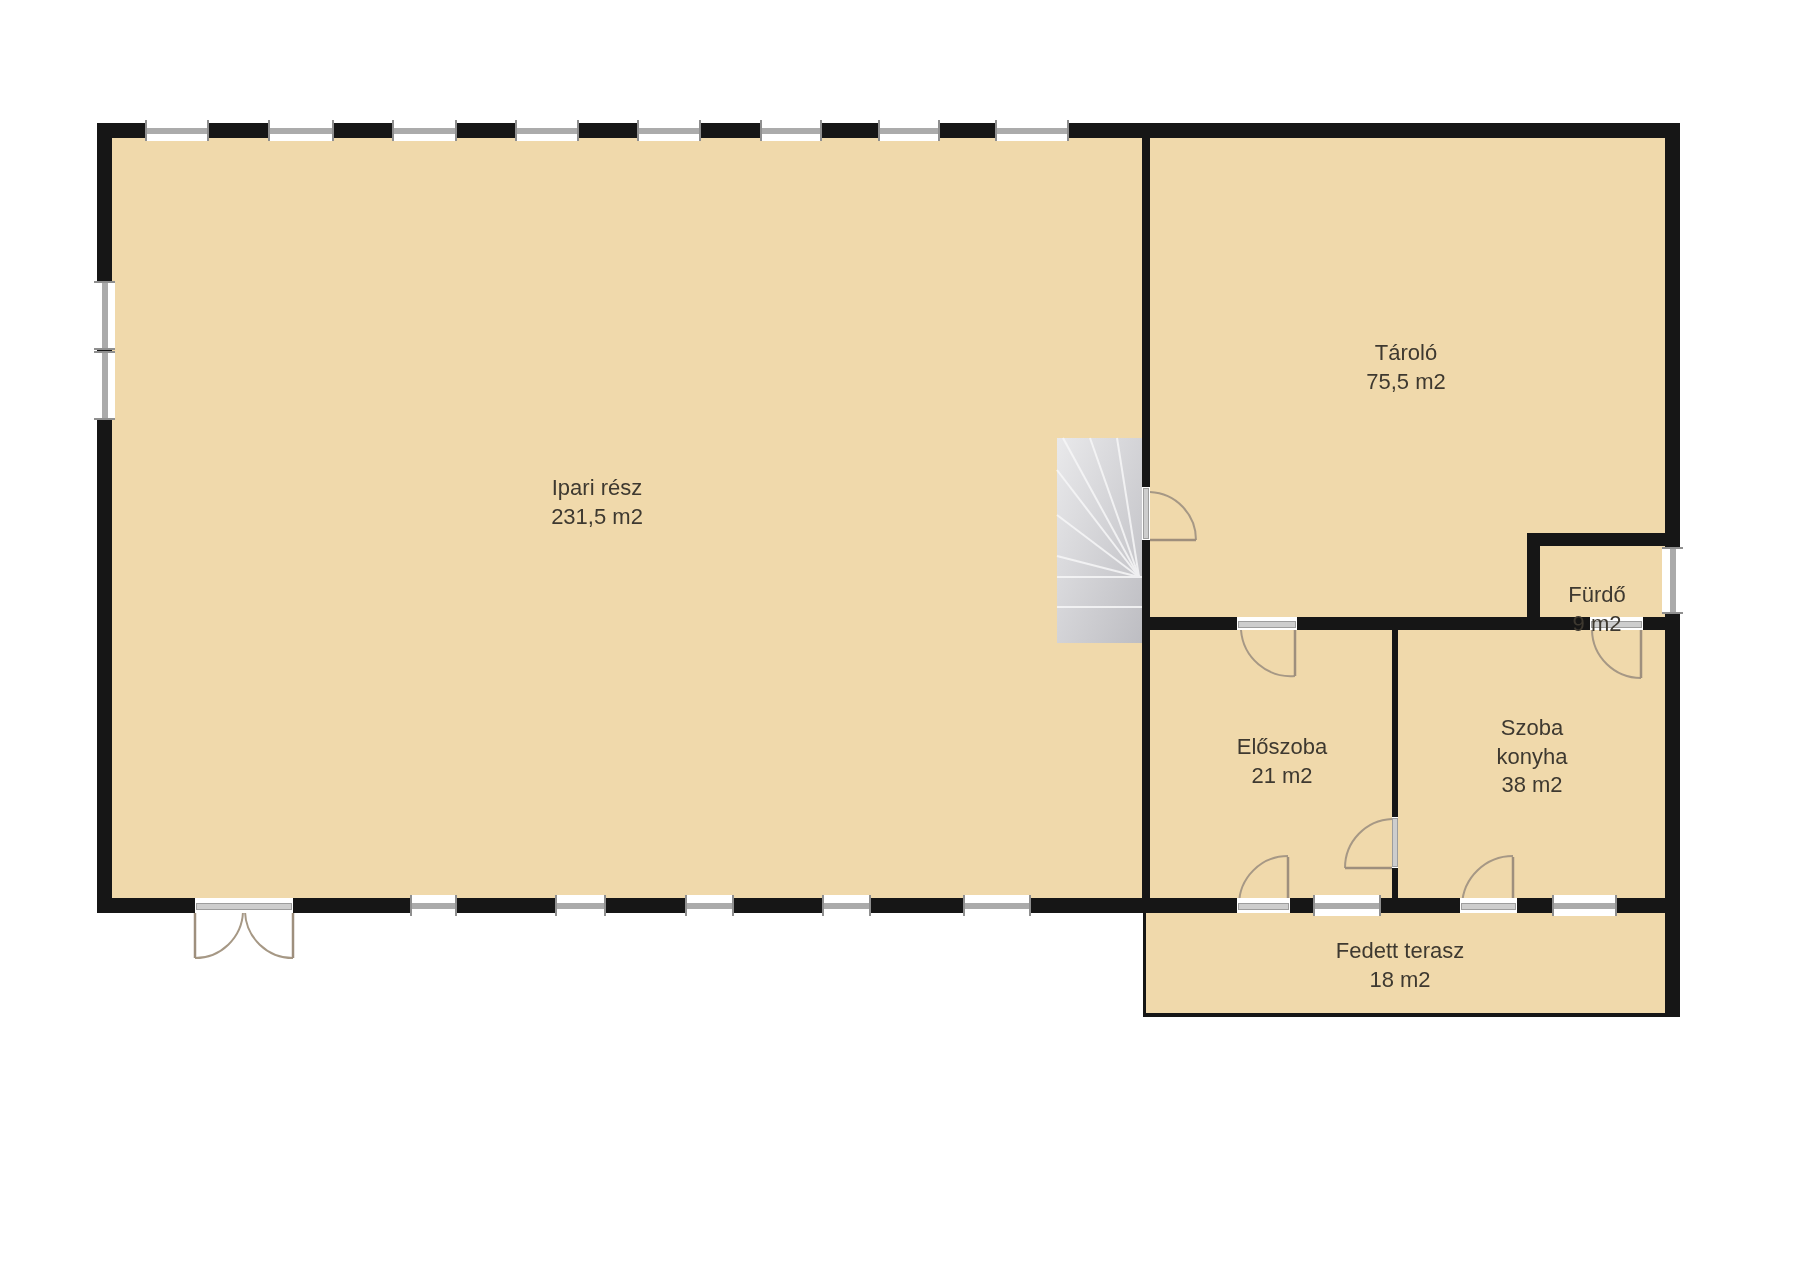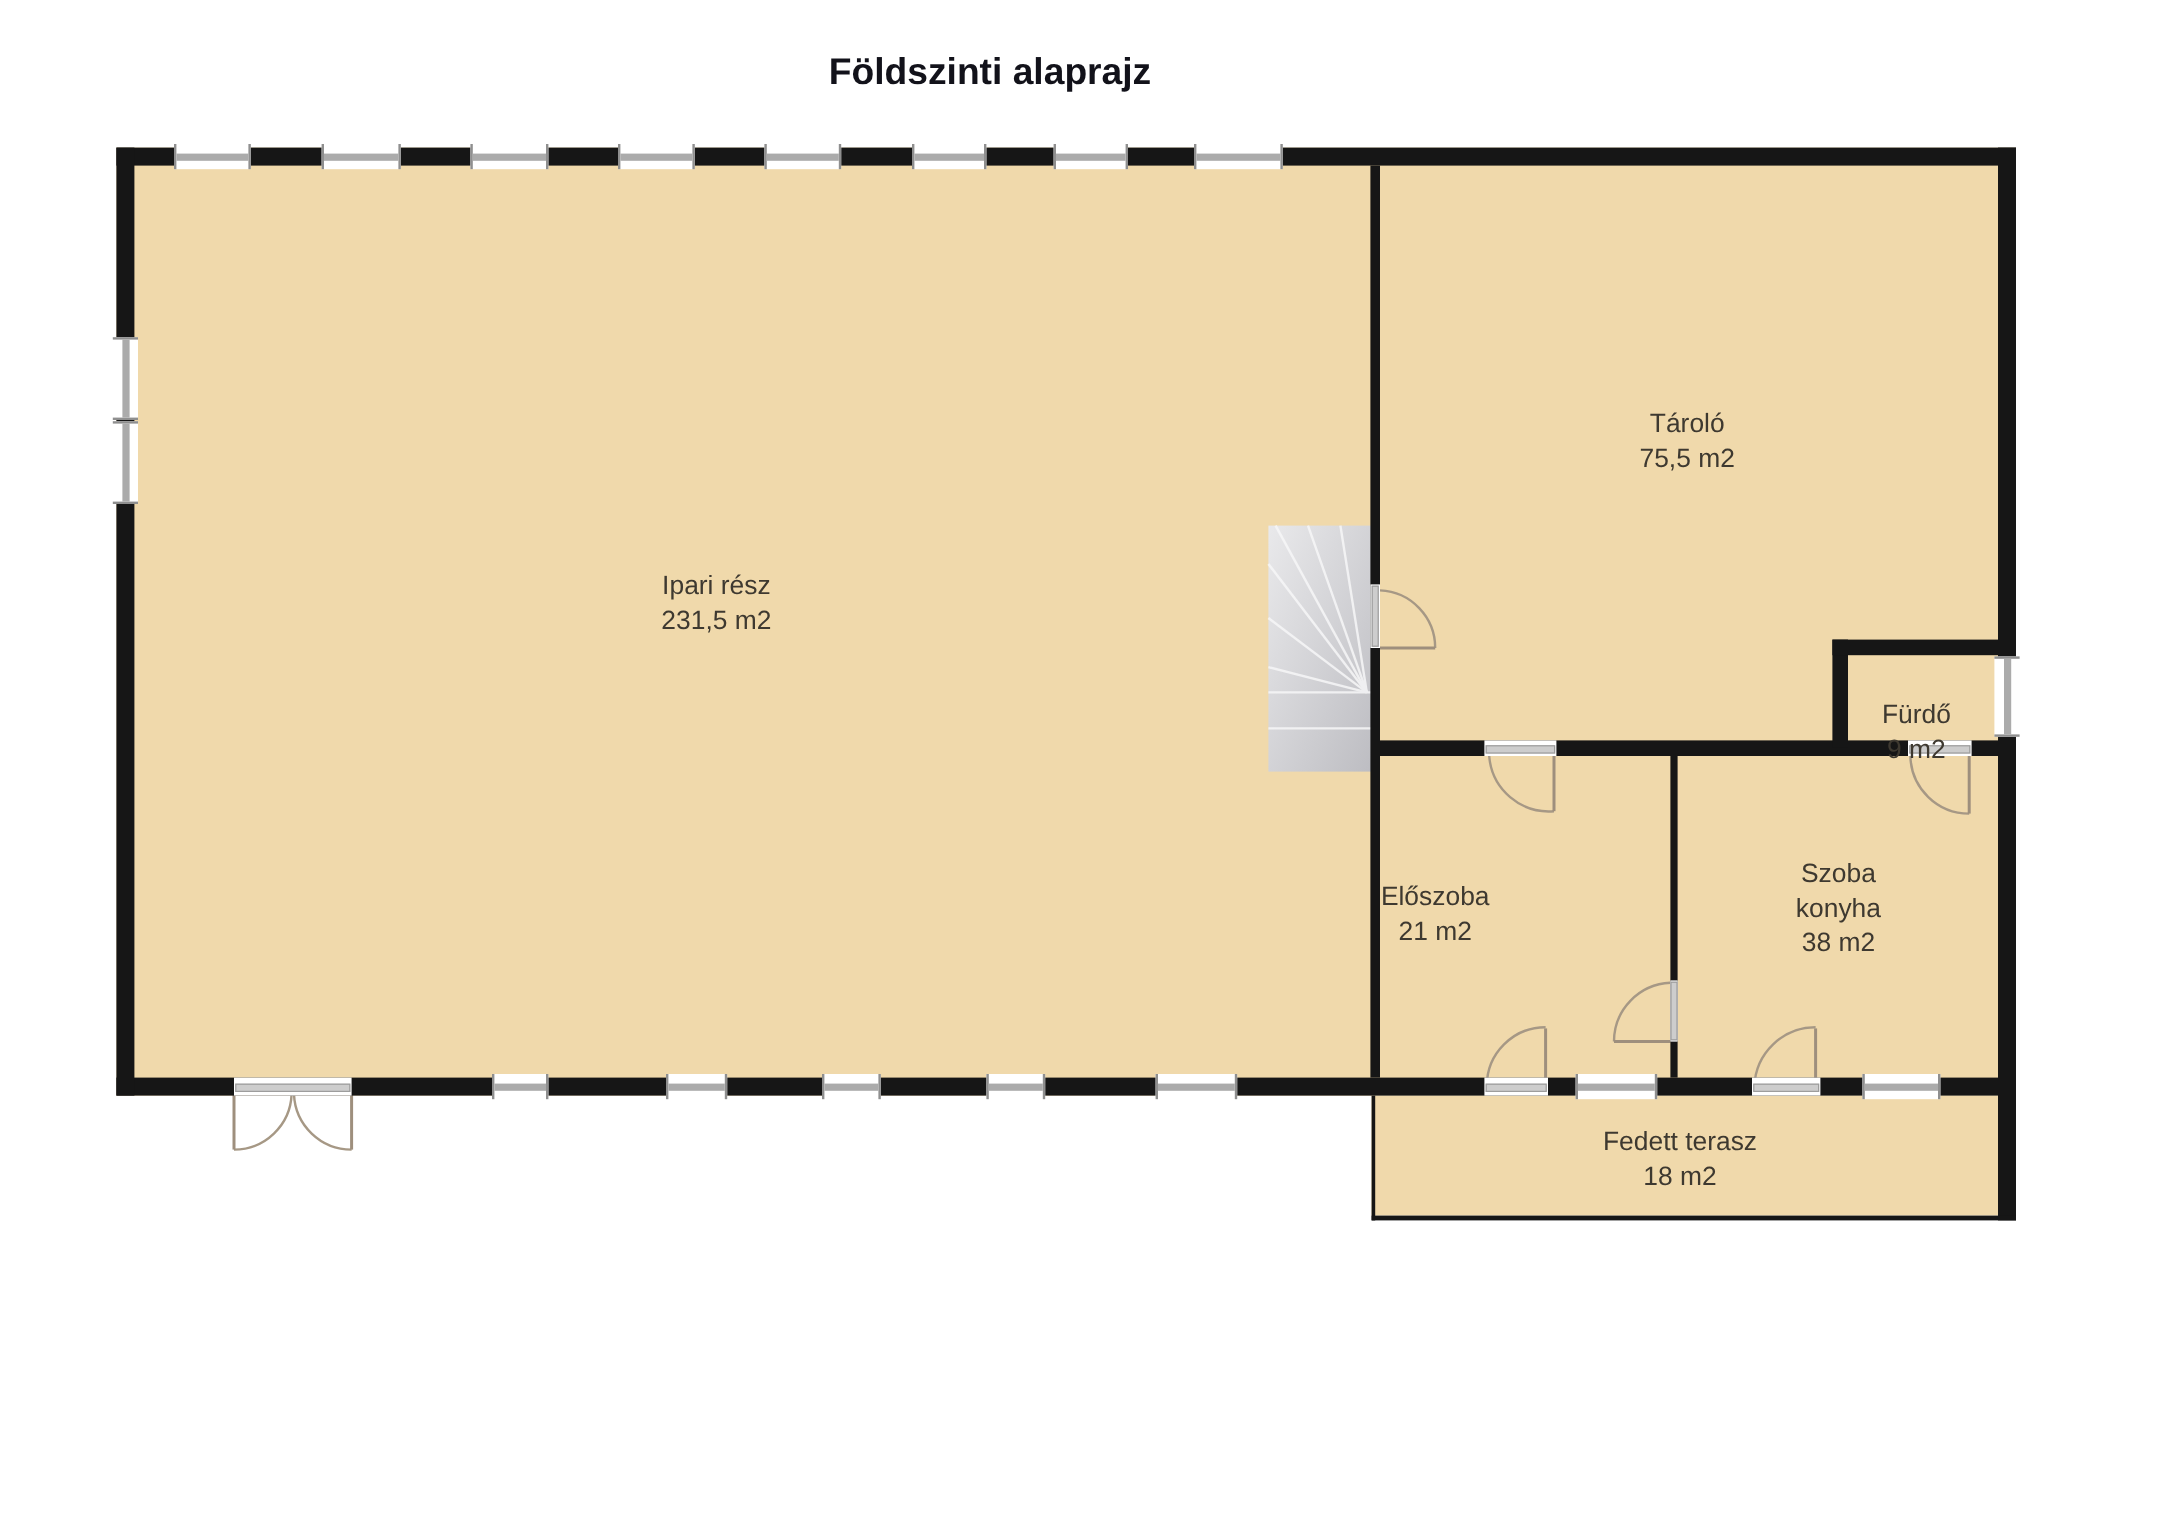--- a/index.html
+++ b/index.html
@@ -35,21 +35,20 @@
   .disclaimer{
     position:absolute;left:687px;top:971px;transform:translate(-50%,-50%);z-index:5;
     font-size:29px;font-weight:bold;color:#12121a;white-space:nowrap;
   }
 </style>
 </head>
 <body>
 
 <div class="canvas">
 
-  <div class="plan-title">Földszinti alaprajz</div>
 
   <div class="bfill"></div>
   <div class="terrace"></div>
 
   <svg class="ovl" width="1809" height="1280" viewBox="0 0 1809 1280">
     <defs>
       <linearGradient id="stairGrad" x1="0" y1="0" x2="1" y2="1">
         <stop offset="0" stop-color="#e9e9eb"></stop>
         <stop offset="1" stop-color="#bdbdc2"></stop>
       </linearGradient>
@@ -136,21 +135,21 @@
     <span>231,5 m2</span>
   </div>
   <div class="room-label" style="left:1406px;top:368px;">
     <span>Tároló</span>
     <span>75,5 m2</span>
   </div>
   <div class="room-label" style="left:1597px;top:583px;margin-top:27px;">
     <span>Fürdő</span>
     <span>9 m2</span>
   </div>
-  <div class="room-label" style="left:1196px;top:762px;">
+  <div class="room-label" style="left:1282px;top:762px;">
     <span>Előszoba</span>
     <span>21 m2</span>
   </div>
   <div class="room-label" style="left:1532px;top:757px;">
     <span>Szoba
 konyha</span>
     <span>38 m2</span>
   </div>
   <div class="room-label" style="left:1400px;top:966px;">
     <span>Fedett terasz</span>

